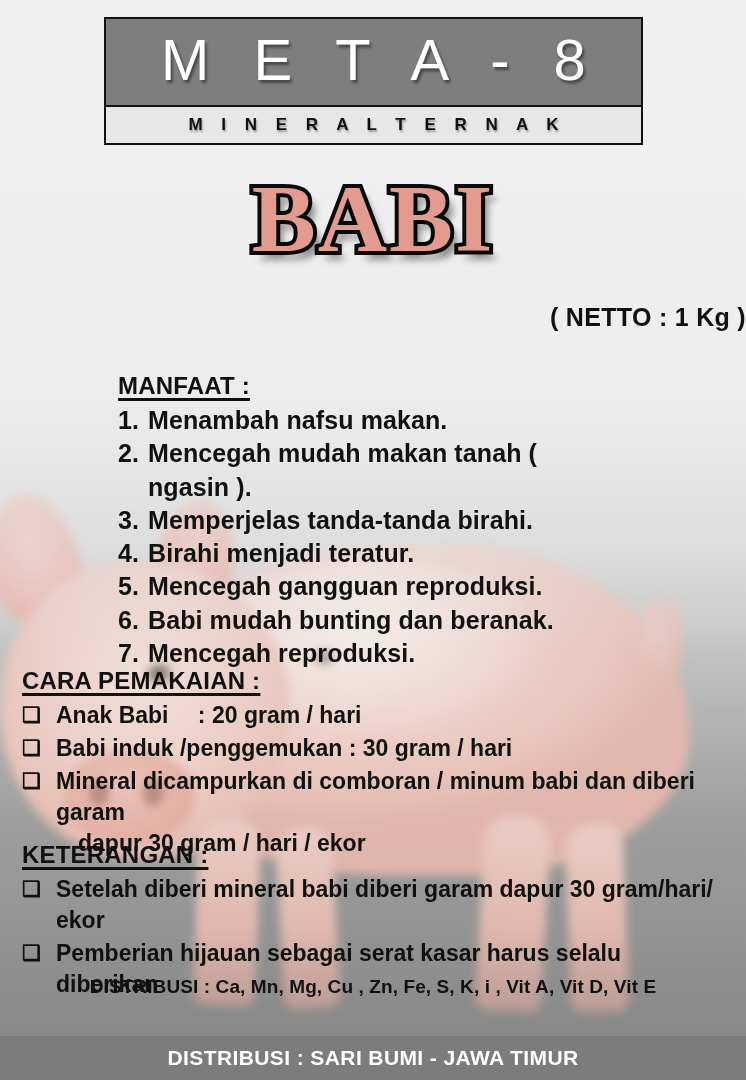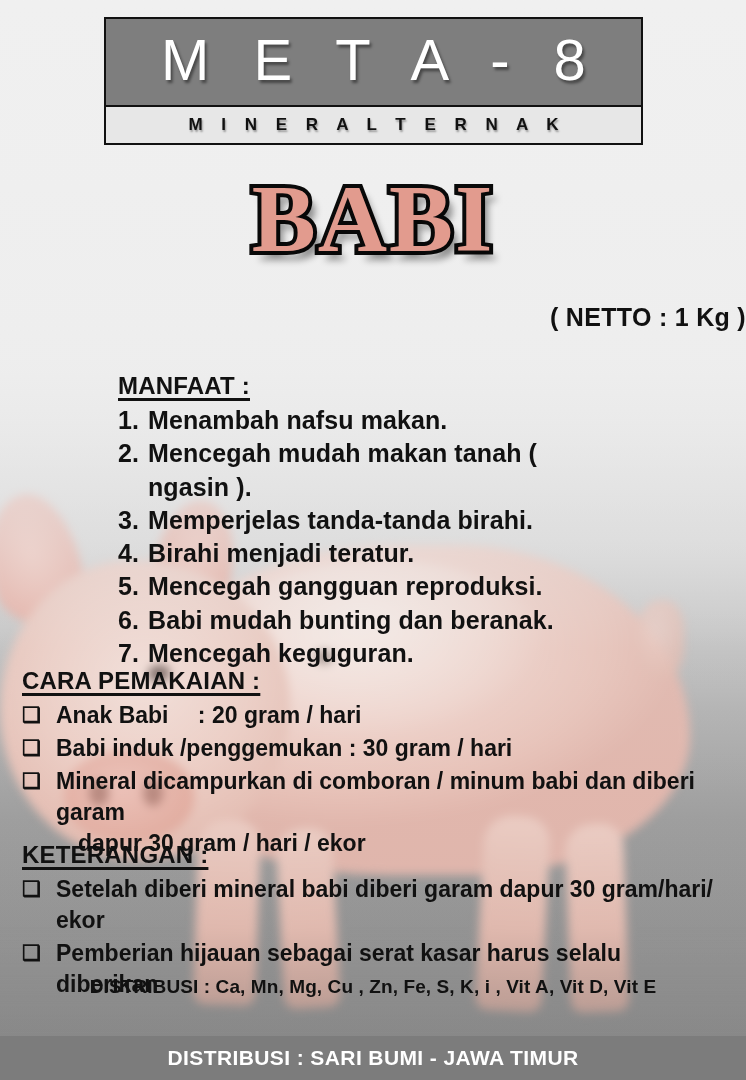--- a/index.html
+++ b/index.html
@@ -434,21 +434,21 @@
         <li>
           <span class="num-marker">5.</span>
           <span>Mencegah gangguan reproduksi.</span>
         </li>
         <li>
           <span class="num-marker">6.</span>
           <span>Babi mudah bunting dan beranak.</span>
         </li>
         <li>
           <span class="num-marker">7.</span>
-          <span>Mencegah keguguran.</span>
+          <span>Mencegah reproduksi.</span>
         </li>
       </ul>
     </div>
 
 
     <div class="usage">
       <div class="section-heading">CARA PEMAKAIAN :</div>
       <ul class="bullets">
         <li>
           <span class="box-marker">❑</span>

